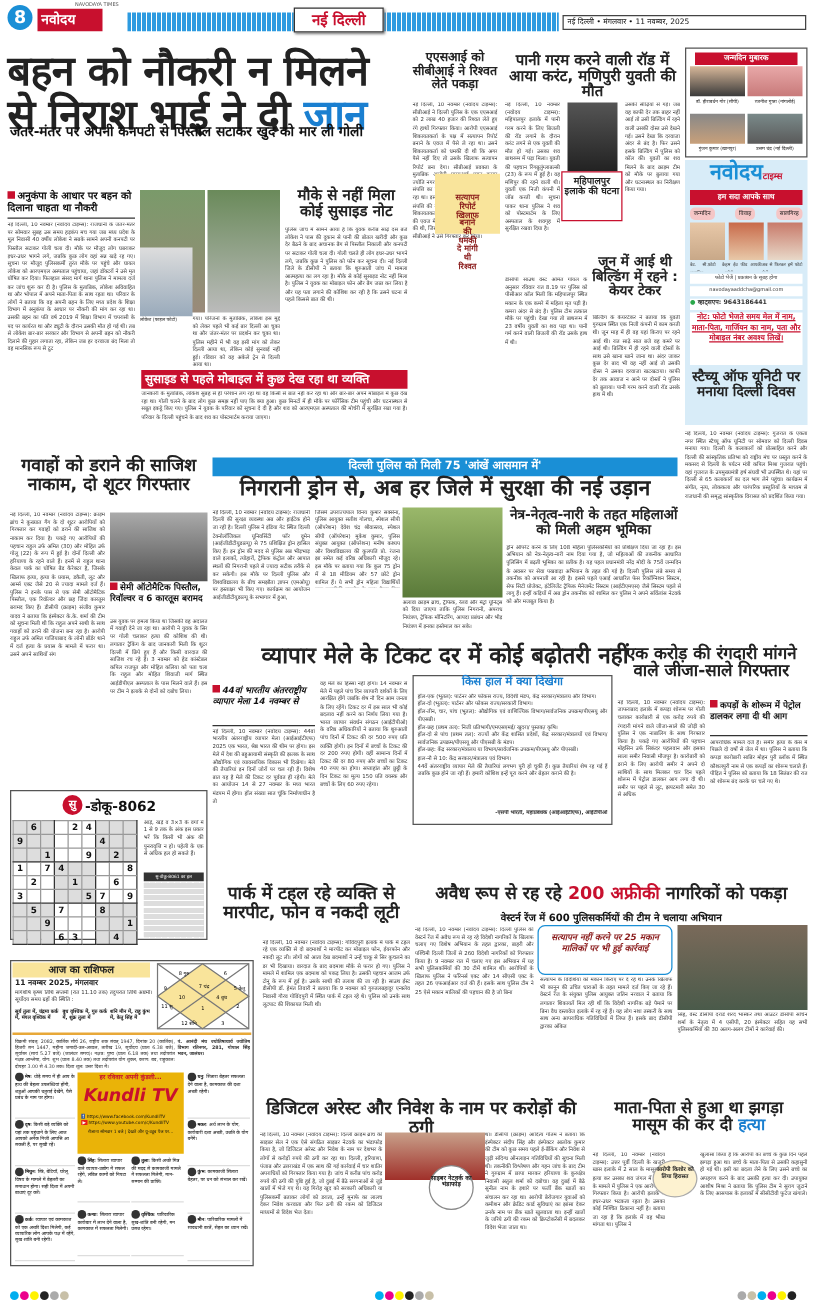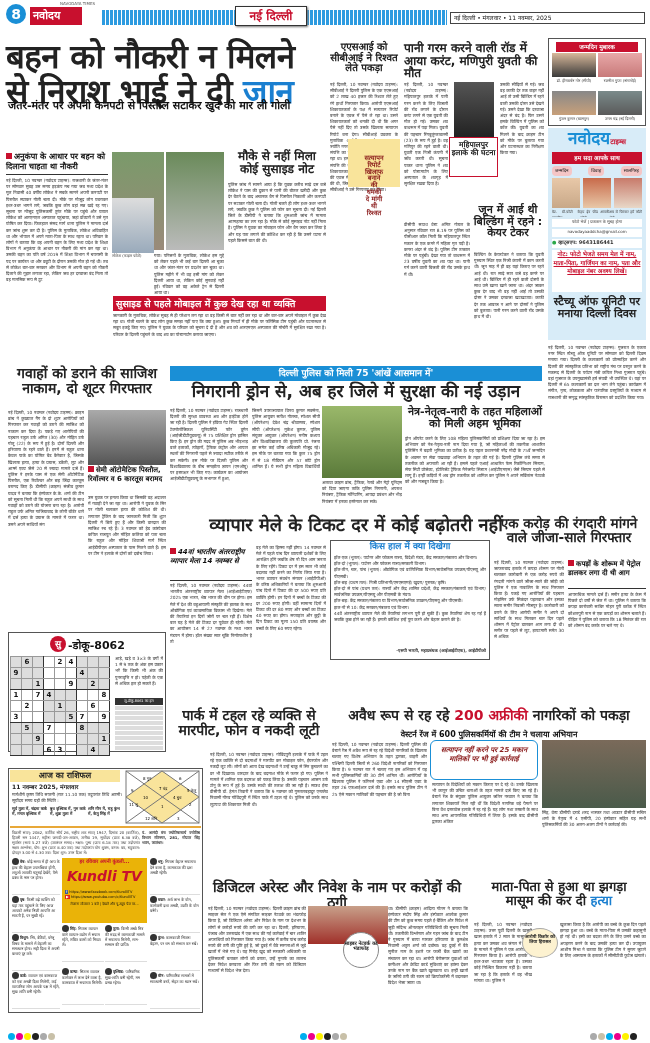--- a/index.html
+++ b/index.html
@@ -55,21 +55,21 @@
 <div class="abs txt" style="left:154px;top:253px;width:70px;height:42px">गया। परिजनों के मुताबिक, लोकेश इस मुद्दे को लेकर पहले भी कई बार दिल्ली आ चुका था और जंतर-मंतर पर प्रदर्शन कर चुका था। पुलिस महीने में भी वह इसी मांग को लेकर दिल्ली आया था, लेकिन कोई सुनवाई नहीं हुई। रविवार को वह अकेले ट्रेन से दिल्ली आया था।</div>
 <div class="abs h1" style="left:228px;top:150px;width:98px;font-size:12px;text-align:center">मौके से नहीं मिला कोई सुसाइड नोट</div>
 <div class="abs txt" style="left:228px;top:182px;width:98px;height:110px">पुलिस जांच में सामने आया है कि युवक करीब साढ़े दस बजे लोकेश ने पास की दुकान से पानी की बोतल खरीदी और कुछ देर बैठने के बाद अचानक बैग से पिस्तौल निकाली और कनपटी पर सटाकर गोली चला दी। गोली चलते ही लोग इधर-उधर भागने लगे, जबकि कुछ ने पुलिस को फोन कर सूचना दी। नई दिल्ली जिले के डीसीपी ने बताया कि शुरुआती जांच में मामला आत्महत्या का लग रहा है। मौके से कोई सुसाइड नोट नहीं मिला है। पुलिस ने युवक का मोबाइल फोन और बैग जब्त कर लिया है और यह पता लगाने की कोशिश कर रही है कि उसने घटना से पहले किससे बात की थी।</div>
 <div class="abs banner-red" style="left:113px;top:296px;width:213px;height:15px;font-size:9.5px;line-height:15px;padding-left:3px">सुसाइड से पहले मोबाइल में कुछ देख रहा था व्यक्ति</div>
 <div class="abs txt" style="left:113px;top:313px;width:213px;height:32px">जानकारी के मुताबिक, लोकेश सुबह से ही परेशान लग रहा था वह किसी से बात नहीं कर रहा था और बार-बार अपने मोबाइल में कुछ देख रहा था। गोली चलने के बाद लोग कुछ समझ नहीं पाए कि क्या हुआ। कुछ मिनटों में ही मौके पर फॉरेंसिक टीम पहुंची और घटनास्थल से सबूत इकट्ठे किए गए। पुलिस ने युवक के परिवार को सूचना दे दी है और शव को आरएमएल अस्पताल की मोर्चरी में सुरक्षित रखा गया है। परिवार के दिल्ली पहुंचने के बाद शव का पोस्टमार्टम कराया जाएगा।</div>
 
 <div class="abs h1" style="left:330px;top:42px;width:68px;font-size:10px;text-align:center">एएसआई को सीबीआई ने रिश्वत लेते पकड़ा</div>
 <div class="abs txt" style="left:330px;top:82px;width:68px;height:152px">नई दिल्ली, 10 नवम्बर (नवोदय टाइम्स): सीबीआई ने दिल्ली पुलिस के एक एएसआई को 2 लाख 40 हजार की रिश्वत लेते हुए रंगे हाथों गिरफ्तार किया। आरोपी एएसआई शिकायतकर्ता के पक्ष में सत्यापन रिपोर्ट बनाने के एवज में पैसे ले रहा था। उसने शिकायतकर्ता को धमकी दी थी कि अगर पैसे नहीं दिए तो उसके खिलाफ सत्यापन रिपोर्ट बना देगा। सीबीआई प्रवक्ता के मुताबिक आरोपी एएसआई पवन कुमार ज्योति नगर थाने में तैनात था। थाने की एक संपत्ति का मामला कड़कड़डूमा कोर्ट में चल रहा था। इस मामले में आरोपी एएसआई को संपत्ति की सत्यापन रिपोर्ट तैयार करनी थी। शिकायतकर्ता के पक्ष में रिपोर्ट तैयार करने की एवज में उसने 18 लाख रुपये की मांग की थी, जिसमें से 2.40 लाख रुपये लेते हुए सीबीआई ने उसे गिरफ्तार कर लिया।</div>
 <div class="abs yellow-box h1" style="left:348px;top:139px;width:52px;height:48px;font-size:6.5px;color:#8a1a1a;padding:16px;text-align:center">सत्यापन रिपोर्ट खिलाफ बनाने की धमकी दे मांगी थी रिश्वत</div>
 
-<div class="abs h1" style="left:404px;top:42px;width:140px;font-size:12px;text-align:left">पानी गरम करने वाली रॉड में आया करंट, मणिपुरी युवती की मौत</div>
+<div class="abs h1" style="left:404px;top:42px;width:140px;font-size:12px;text-align:center">पानी गरम करने वाली रॉड में आया करंट, मणिपुरी युवती की मौत</div>
 <div class="abs txt" style="left:404px;top:82px;width:44px;height:140px">नई दिल्ली, 10 नवम्बर (नवोदय टाइम्स): महिपालपुर इलाके में पानी गरम करने के लिए बिजली की रॉड लगाने के दौरान करंट लगने से एक युवती की मौत हो गई। उसका शव बाथरूम में पड़ा मिला। युवती की पहचान रिंगबुलुंग्लाबल्सी (23) के रूप में हुई है। वह मणिपुर की रहने वाली थी। युवती एक निजी कंपनी में जॉब करती थी। सूचना पाकर थाना पुलिस ने शव को पोस्टमार्टम के लिए अस्पताल के शवगृह में सुरक्षित रखवा दिया है।</div>
 <div class="abs photo" style="left:454px;top:82px;width:40px;height:55px;background:linear-gradient(#555,#222)"></div>
 <div class="abs h1" style="left:449px;top:137px;width:49px;height:40px;border:1px solid #c8102e;font-size:7.5px;text-align:center;padding-top:3px">महिपालपुर इलाके की घटना</div>
 <div class="abs txt" style="left:404px;top:222px;width:66px;height:130px">डीसीपी साउथ वेस्ट अमित गोयल के अनुसार रविवार रात 8.19 पर पुलिस को पीसीआर कॉल मिली कि महिपालपुर स्थित मकान के एक कमरे में महिला मृत पड़ी है। कमरा अंदर से बंद है। पुलिस टीम तत्काल मौके पर पहुंची। देखा गया तो बाथरूम में 23 वर्षीय युवती का शव पड़ा था। पानी गर्म करने वाली बिजली की रॉड उसके हाथ में थी।</div>
 <div class="abs txt" style="left:500px;top:82px;width:44px;height:85px">उसकी सीढ़ियों से गई। जब वह काफी देर तक बाहर नहीं आई तो उसी बिल्डिंग में रहने वाली उसकी दोस्त उसे देखने गई। उसने देखा कि दरवाजा अंदर से बंद है। फिर उसने इसके बिल्डिंग में पुलिस को कॉल की। युवती का शव मिलने के बाद क्राइम टीम को मौके पर बुलाया गया और घटनास्थल का निरीक्षण किया गया।</div>
 <div class="abs h1" style="left:472px;top:204px;width:72px;font-size:11px;text-align:center">जून में आई थी बिल्डिंग में रहने : केयर टेकर</div>
 <div class="abs txt" style="left:474px;top:252px;width:70px;height:98px">बिल्डिंग के केयरटेकर ने बताया कि युवती गुरुग्राम स्थित एक निजी कंपनी में काम करती थी। जून माह में ही वह यहां किराए पर रहने आई थी। रात साढ़े सात बजे वह कमरे पर आई थी। बिल्डिंग में ही रहने वाली दोस्तों के साथ उसे खाना खाने जाना था। अंदर जाकर कुछ देर बाद भी वह नहीं आई तो उसकी दोस्त ने उसका दरवाजा खटखटाया। काफी देर तक आवाज न आने पर दोस्तों ने पुलिस को बुलाया। पानी गरम करने वाली रॉड उसके हाथ में थी।</div>
 
 <div class="abs box" style="left:548px;top:38px;width:98px;height:88px"></div>
 <div class="abs banner-red" style="left:556px;top:42px;width:82px;height:10px;font-size:6px;text-align:center;line-height:10px">जन्मदिन मुबारक</div>

